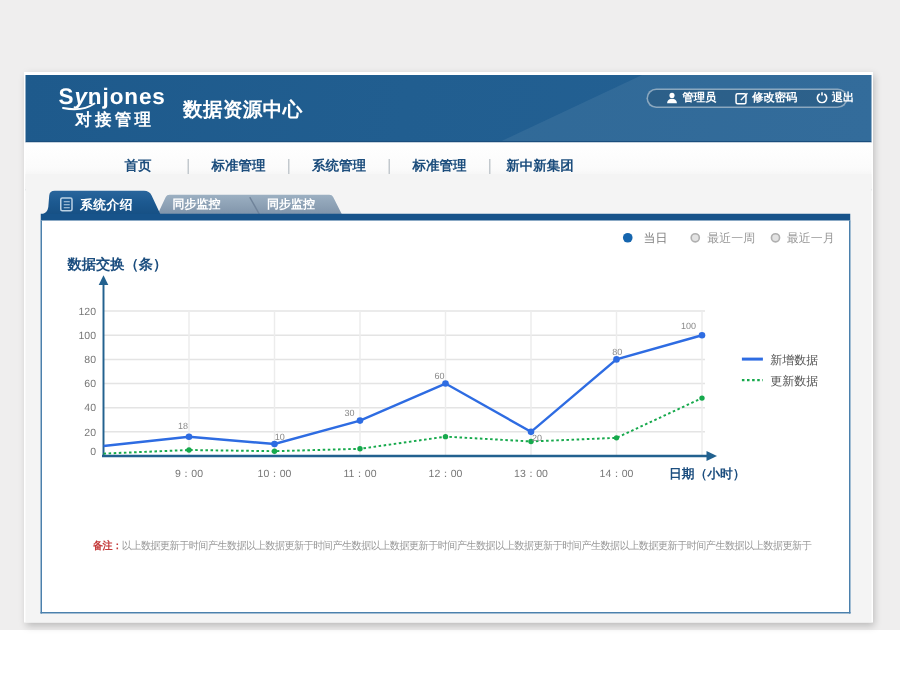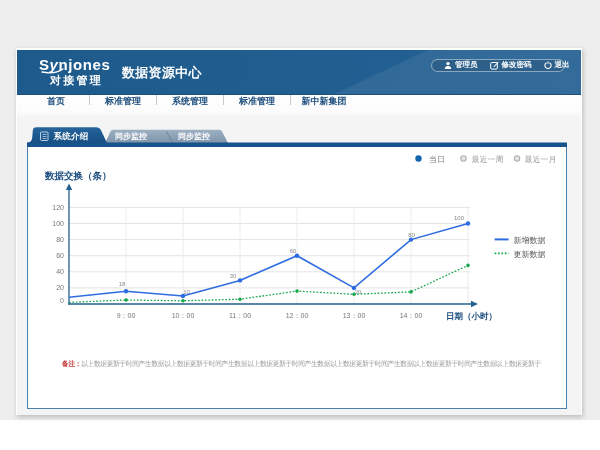--- a/index.html
+++ b/index.html
@@ -16,21 +16,21 @@
 .logo .en{font-size:15px;font-weight:bold;letter-spacing:0.6px;line-height:11px;}
 .logo .cn{font-size:11px;font-weight:bold;letter-spacing:2.2px;line-height:12px;margin-top:4px;margin-left:5px;white-space:nowrap;}
 .title{position:absolute;left:105px;top:16.5px;color:#fff;font-size:13px;font-weight:bold;letter-spacing:0.3px;line-height:12px;}
 .pill{position:absolute;left:414px;top:8.5px;width:134px;height:13px;border:1px solid rgba(255,255,255,.45);
   border-radius:8px;display:flex;align-items:center;justify-content:space-between;
   padding:0 3px 0 12px;box-sizing:border-box;background:rgba(0,0,0,.10);gap:12px;}
 .pill span{color:#fff;font-size:7.5px;font-weight:bold;display:flex;align-items:center;gap:3px;white-space:nowrap;}
 .nav{position:absolute;left:17px;top:95px;width:564px;height:32px;
   background:linear-gradient(#ffffff 0%,#fbfbfb 55%,#ebebeb 100%);
   border-bottom:1px solid #b9c2ca;box-sizing:border-box;
-  display:flex;}
+  display:flex;align-items:center;padding-left:36px;}
 .nav .it{width:66px;text-align:center;color:#1d4e7d;font-size:9px;font-weight:bold;}
 .nav .it:first-child{margin-left:6px;}
 .nav .sep{width:1px;height:10px;background:#c3c9ce;}
 .content{position:absolute;left:17px;top:116px;width:564px;height:299px;background:#f4f4f4;}
 .box{position:absolute;left:27px;top:147px;width:540px;height:262px;background:#fff;
   border:1px solid #4b80ac;border-top:none;box-sizing:border-box;}
 .note{position:absolute;left:62px;top:359px;font-size:7px;color:#999;white-space:nowrap;letter-spacing:-0.35px;transform:scaleX(0.96);transform-origin:left top;}
 .note b{color:#c43a3a;font-weight:bold;}
 svg.lay{position:absolute;}
 </style>

